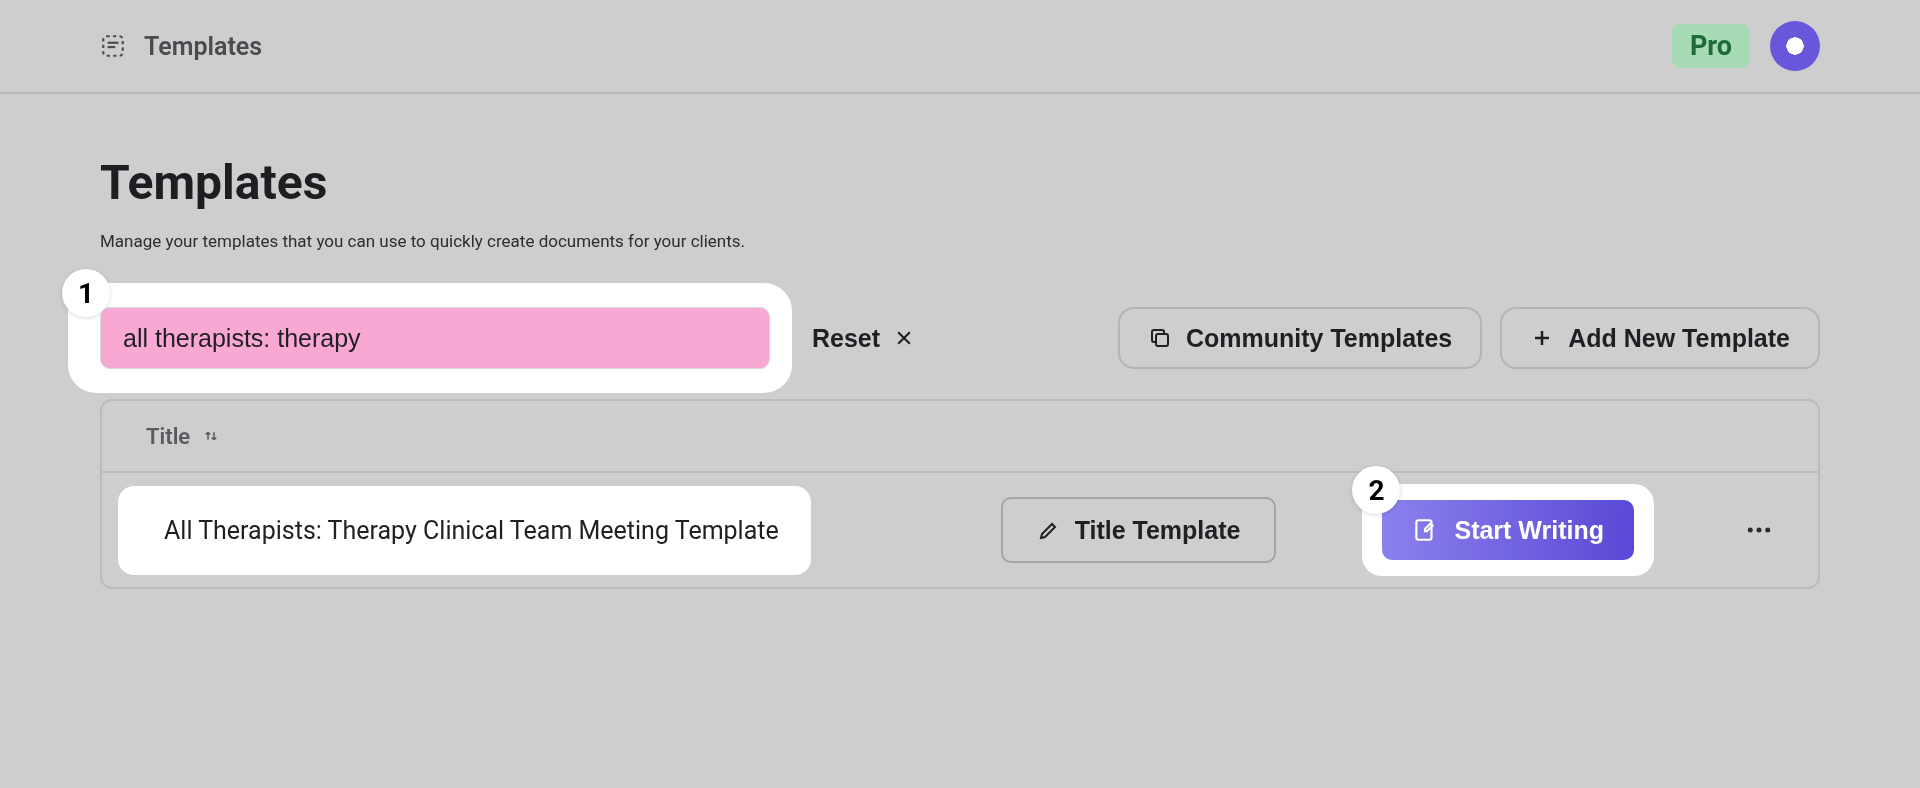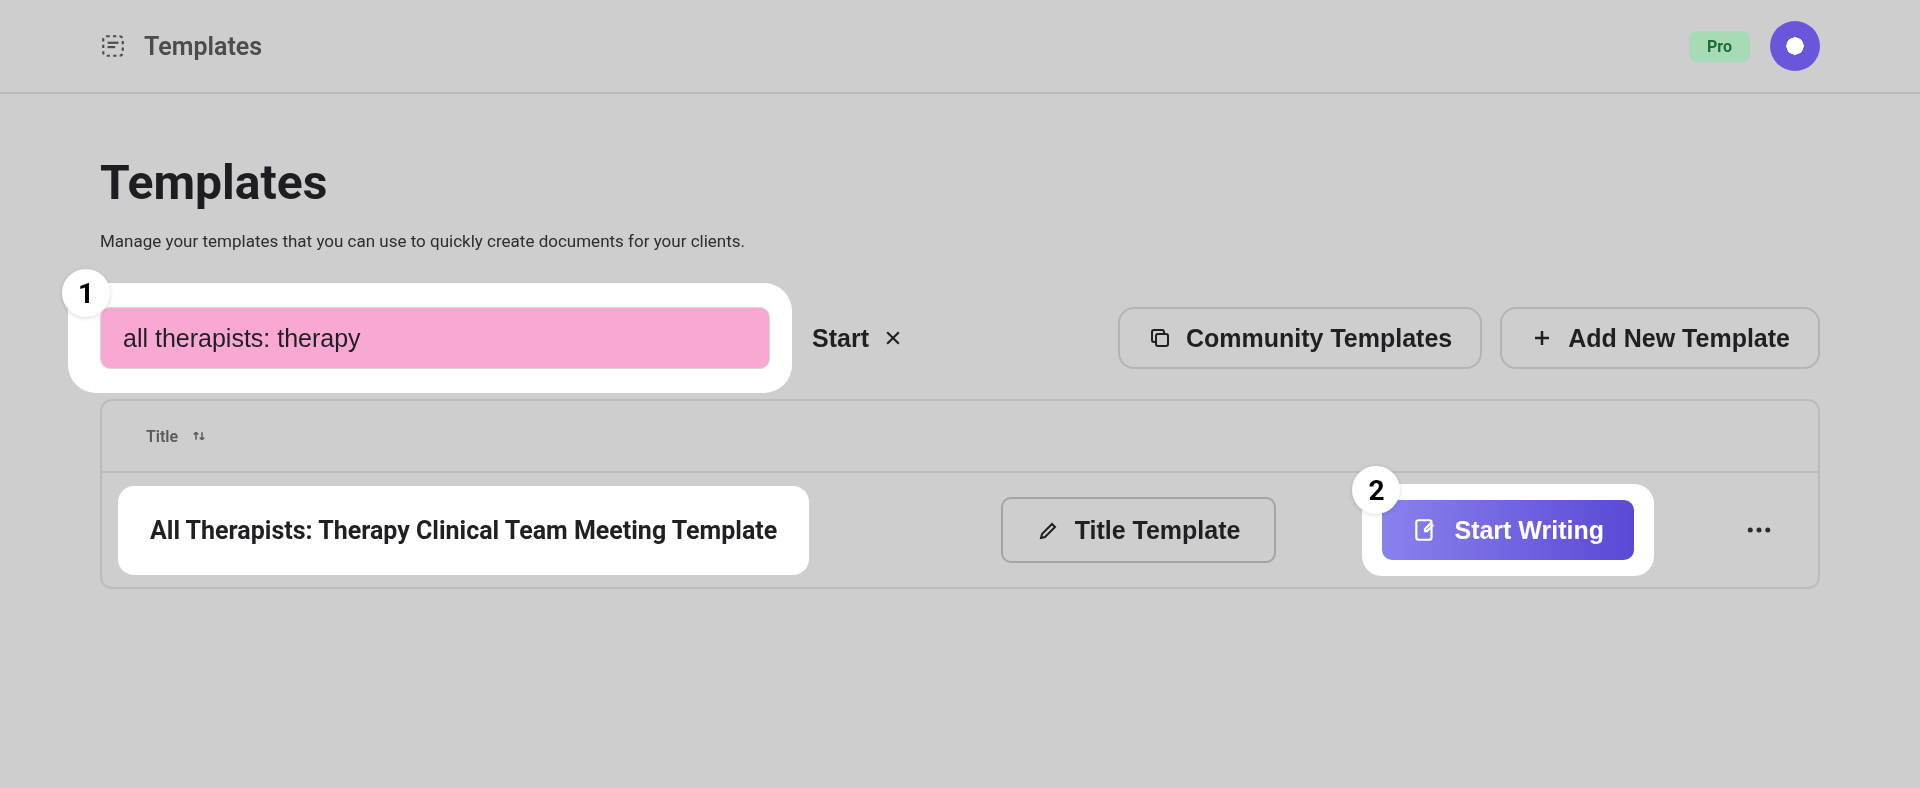--- a/index.html
+++ b/index.html
@@ -39,21 +39,21 @@
   }
   .topbar-right {
     display: flex;
     align-items: center;
     gap: 20px;
   }
   .pro-badge {
     background: #a6dbb6;
     color: #1e6b38;
     font-weight: 700;
-    font-size: 16px;
+    font-size: 27px;
     padding: 6px 18px;
     border-radius: 8px;
   }
   .avatar {
     width: 50px;
     height: 50px;
     border-radius: 50%;
     background: radial-gradient(circle at center, #ffffff 0 24%, #6957db 25% 100%);
   }
   .content {
@@ -158,21 +158,21 @@
   }
   .table-header {
     display: flex;
     align-items: center;
     gap: 12px;
     padding: 0 44px;
     height: 72px;
     border-bottom: 2px solid #bcbcbf;
   }
   .th-label {
-    font-size: 16px;
+    font-size: 22px;
     color: #5a5a60;
     font-weight: 600;
   }
   .th-sort-icon {
     width: 18px;
     height: 18px;
     color: #5a5a60;
   }
   .table-row {
     display: flex;
@@ -189,23 +189,24 @@
     position: absolute;
     inset: -10px -28px;
     background: #ffffff;
     border-radius: 16px;
     z-index: 0;
   }
   .title-text {
     position: relative;
     z-index: 1;
     font-size: 25px;
-    font-weight: 700;
+    font-weight: 400;
     color: #1f1f24;
     padding: 20px 4px;
+    margin-left: 14px;
   }
   .cell-spacer {
     flex: 1 1 auto;
   }
   .edit-btn {
     display: flex;
     align-items: center;
     gap: 14px;
     background: #cececf;
     border: 2px solid #a4a4a8;
@@ -282,21 +283,21 @@
   <p class="page-subtitle">Manage your templates that you can use to quickly create documents for your clients.</p>
 
   <div class="toolbar">
     <div class="toolbar-left">
       <div class="search-wrap">
         <div class="annot-badge" style="top:-38px;left:-38px;">1</div>
         <div class="search-halo"></div>
         <input class="search-input" type="text" value="all therapists: therapy" style="">
       </div>
       <button class="reset-btn">
-        <span>Start</span>
+        <span>Reset</span>
         <svg viewBox="0 0 24 24" stroke="currentColor" stroke-width="2.5" fill="none">
           <line x1="5" y1="5" x2="19" y2="19"></line>
             <line x1="19" y1="5" x2="5" y2="19"></line>
         </svg>
       </button>
     </div>
     <div class="toolbar-right">
       <button class="outline-btn">
         <svg viewBox="0 0 24 24" fill="none" stroke="currentColor" stroke-width="2">
           <rect x="8" y="8" width="12" height="12" rx="2"></rect>

